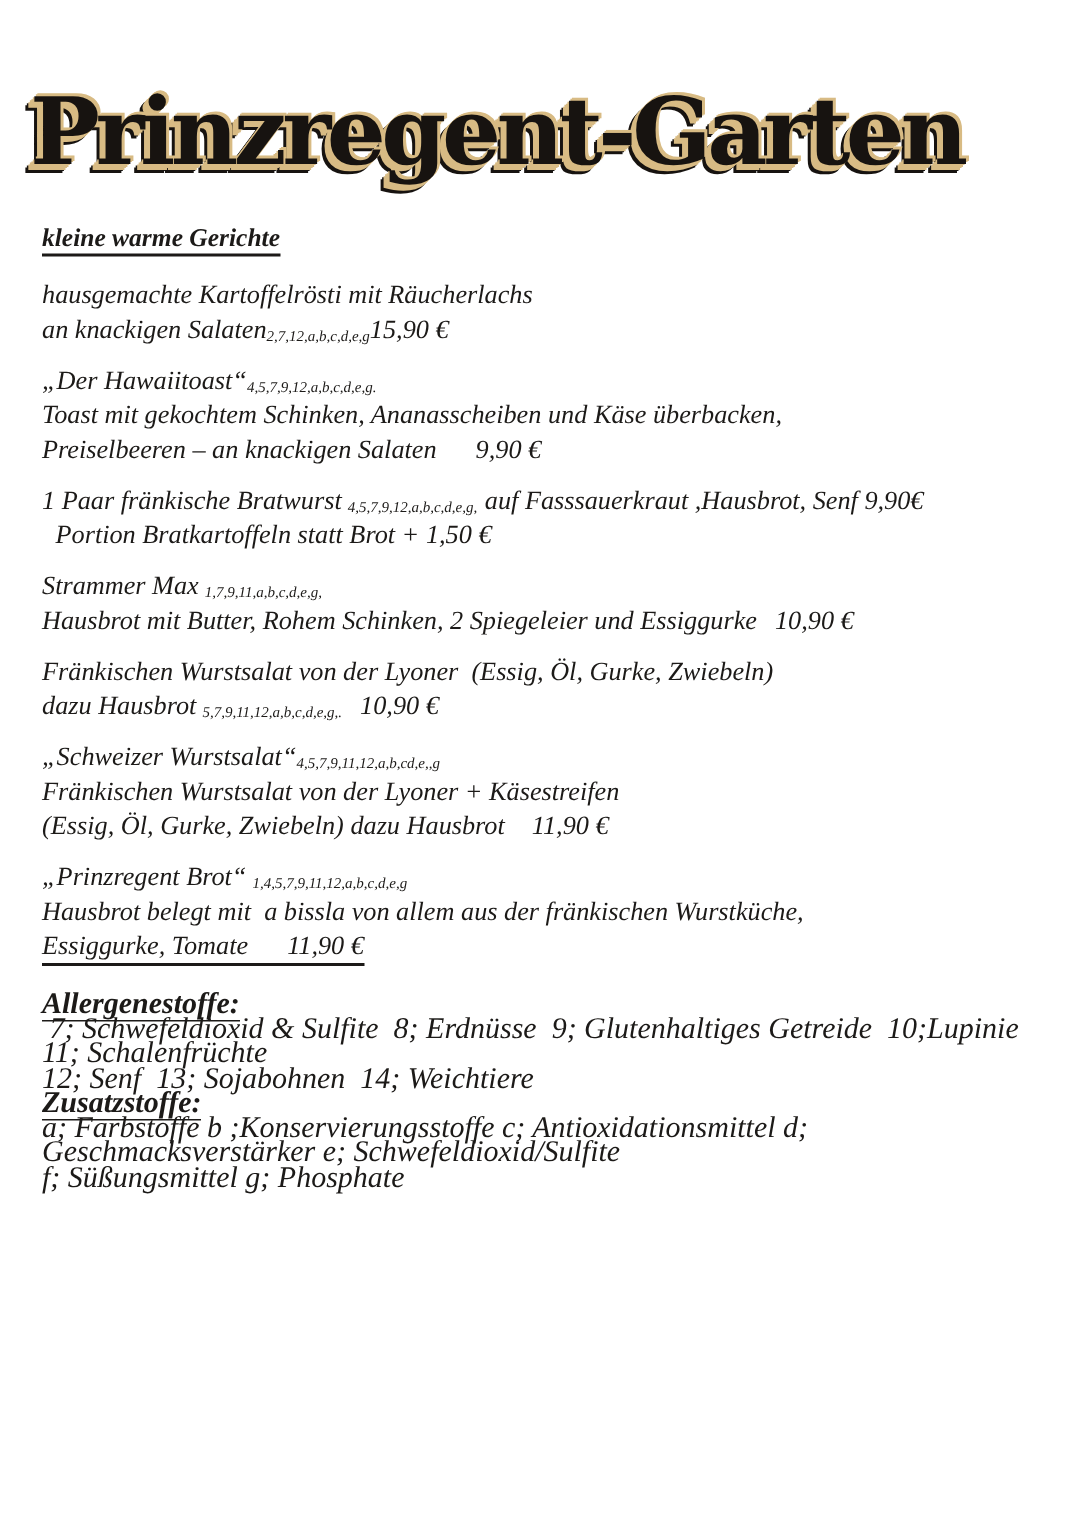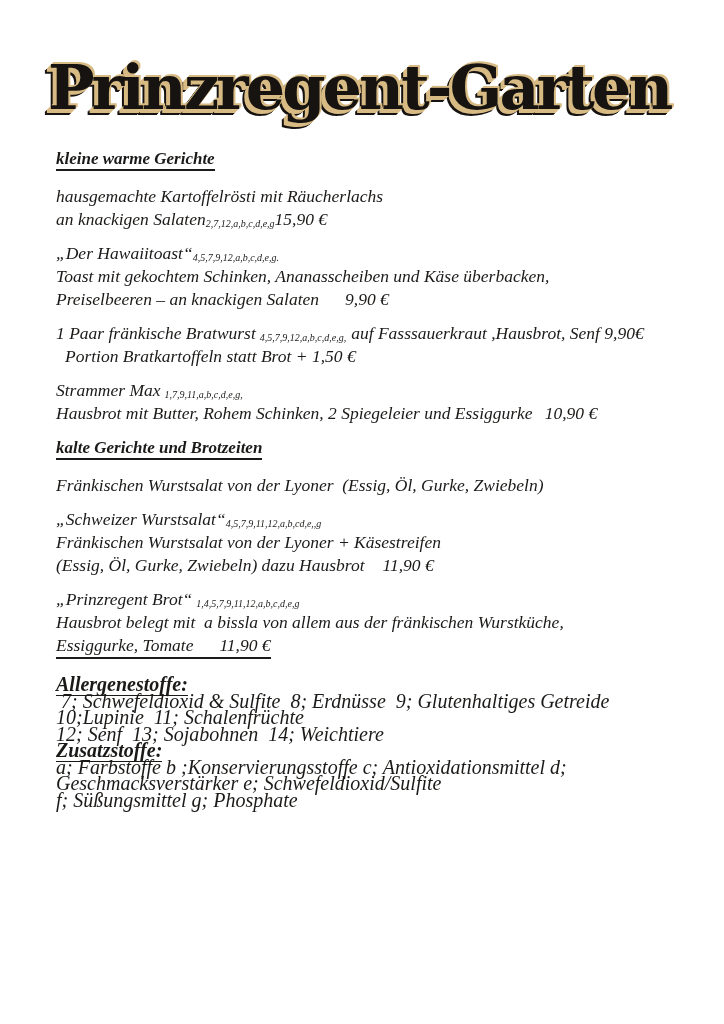--- a/index.html
+++ b/index.html
@@ -4,21 +4,21 @@
 <style>
   :root { --title-gold:#d8bb84; --ink:#1c1a18; }
   * { box-sizing: border-box; }
   html, body { margin:0; padding:0; }
   body {
     width:724px; height:1024px; overflow:hidden;
     background:#ffffff; color:var(--ink);
     font-family:"Liberation Serif", serif;
     font-style:italic;
   }
-  .page { width:724px; height:1024px; padding:40px 30px 0 56px; }
+  .page { width:724px; height:1024px; padding:40px 30px 0 28px; }
 
   .title {
     font-family:"DejaVu Serif", serif;
     font-style:normal; font-weight:bold;
     font-size:62px; letter-spacing:-3px;
     line-height:96px; white-space:nowrap;
     color:#171310; margin:0 0 6px -8px;
     text-shadow:
       -1px 1px 0 var(--title-gold),
       -2px 2px 0 var(--title-gold),
@@ -79,24 +79,24 @@
       <p class="line indent"><span>Portion Bratkartoffeln statt Brot + 1,50 €</span></p>
     </div>
 
     <div class="dish">
       <p class="line"><span>Strammer Max</span><sub class="alg presp">1,7,9,11,a,b,c,d,e,g,</sub></p>
       <p class="line"><span>Hausbrot mit Butter, Rohem Schinken, 2 Spiegeleier und Essiggurke</span><span class="price g2">10,90 €</span></p>
     </div>
   </section>
 
   <section>
-    <h2 class="sec-heading"><span class="ul2">kalte Gerichte und Brotzeiten</span></h2>
 
     <div class="dish">
       <p class="line"><span>Fränkischen Wurstsalat von der Lyoner  (Essig, Öl, Gurke, Zwiebeln)</span></p>
+      <p class="line"><span>dazu Hausbrot</span><sub class="alg presp">5,7,9,11,12,a,b,c,d,e,g,.</sub><span class="price g2">10,90 €</span></p>
     </div>
 
     <div class="dish">
       <p class="line"><span>„Schweizer Wurstsalat“</span><sub class="alg">4,5,7,9,11,12,a,b,cd,e,,g</sub></p>
       <p class="line"><span>Fränkischen Wurstsalat von der Lyoner + Käsestreifen</span></p>
       <p class="line"><span>(Essig, Öl, Gurke, Zwiebeln) dazu Hausbrot</span><span class="price g3">11,90 €</span></p>
     </div>
 
     <div class="dish">
       <p class="line"><span>„Prinzregent Brot“</span><sub class="alg presp">1,4,5,7,9,11,12,a,b,c,d,e,g</sub></p>

